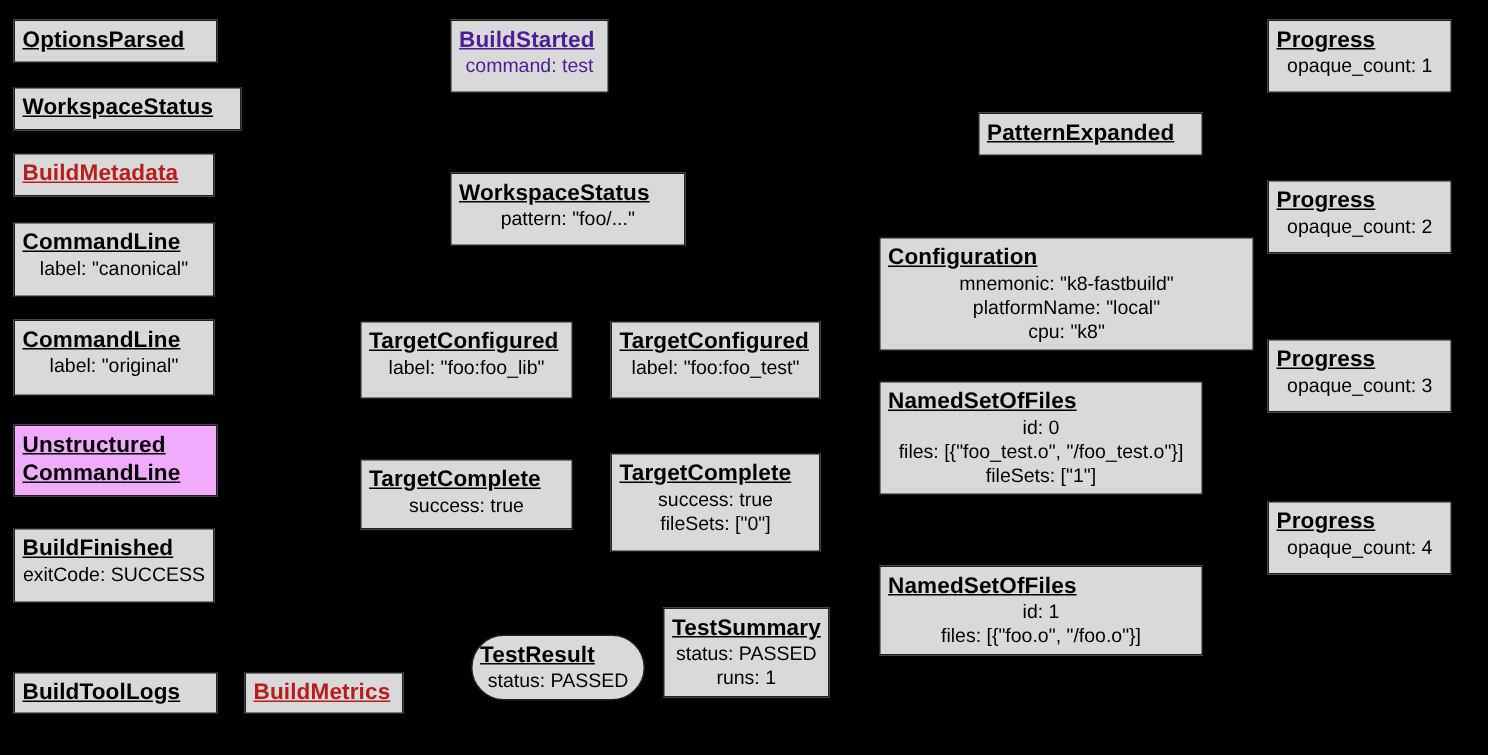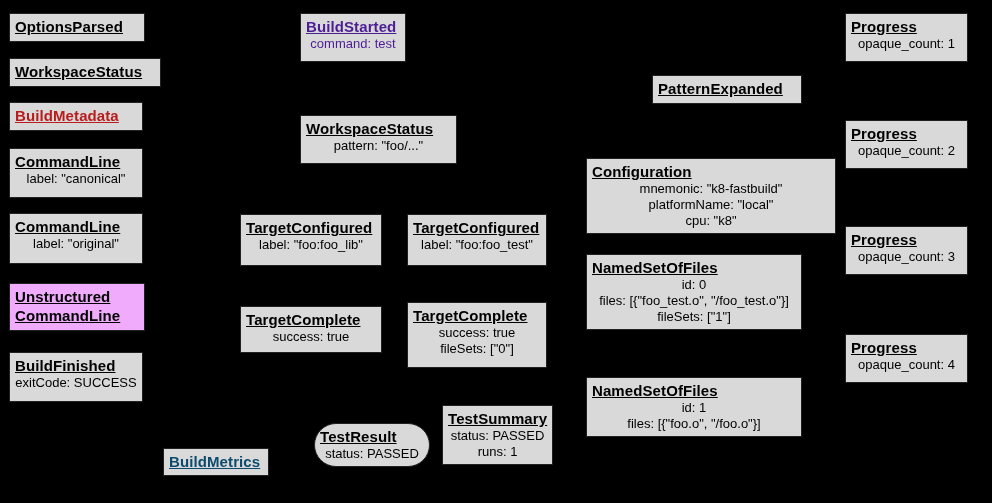--- a/index.html
+++ b/index.html
@@ -63,21 +63,24 @@
       <div class="node-line">label: "original"</div>
     </div>
     <div class="node" style="left: 9px; top: 283px; width: 136px; min-height: 48px; background: #f0abfc; border-color: rgb(33, 33, 33); color: rgb(0, 0, 0);">
       <div class="node-title">Unstructured
 CommandLine</div>
     </div>
     <div class="node" style="left: 9px; top: 352px; width: 134px; min-height: 50px; background: rgb(217, 217, 217); border-color: rgb(33, 33, 33); color: rgb(0, 0, 0);">
       <div class="node-title">BuildFinished</div>
       <div class="node-line">exitCode: SUCCESS</div>
     </div>
-    <div class="node" style="left: 163px; top: 448px; width: 106px; min-height: 28px; background: rgb(217, 217, 217); border-color: rgb(33, 33, 33); color: #0c4a6e;">
+    <div class="node" style="left: 9px; top: 448px; width: 136px; min-height: 28px; background: rgb(217, 217, 217); border-color: rgb(33, 33, 33); color: rgb(0, 0, 0);">
+      <div class="node-title">BuildToolLogs</div>
+    </div>
+    <div class="node" style="left: 163px; top: 448px; width: 106px; min-height: 28px; background: rgb(217, 217, 217); border-color: rgb(33, 33, 33); color: #b91c1c;">
       <div class="node-title">BuildMetrics</div>
     </div>
     <div class="node" style="left: 300px; top: 13px; width: 106px; min-height: 49px; background: rgb(217, 217, 217); border-color: rgb(33, 33, 33); color: #4c1d95;">
       <div class="node-title">BuildStarted</div>
       <div class="node-line">command: test</div>
     </div>
     <div class="node" style="left: 300px; top: 115px; width: 157px; min-height: 49px; background: rgb(217, 217, 217); border-color: rgb(33, 33, 33); color: rgb(0, 0, 0);">
       <div class="node-title">WorkspaceStatus</div>
       <div class="node-line">pattern: "foo/..."</div>
     </div>

